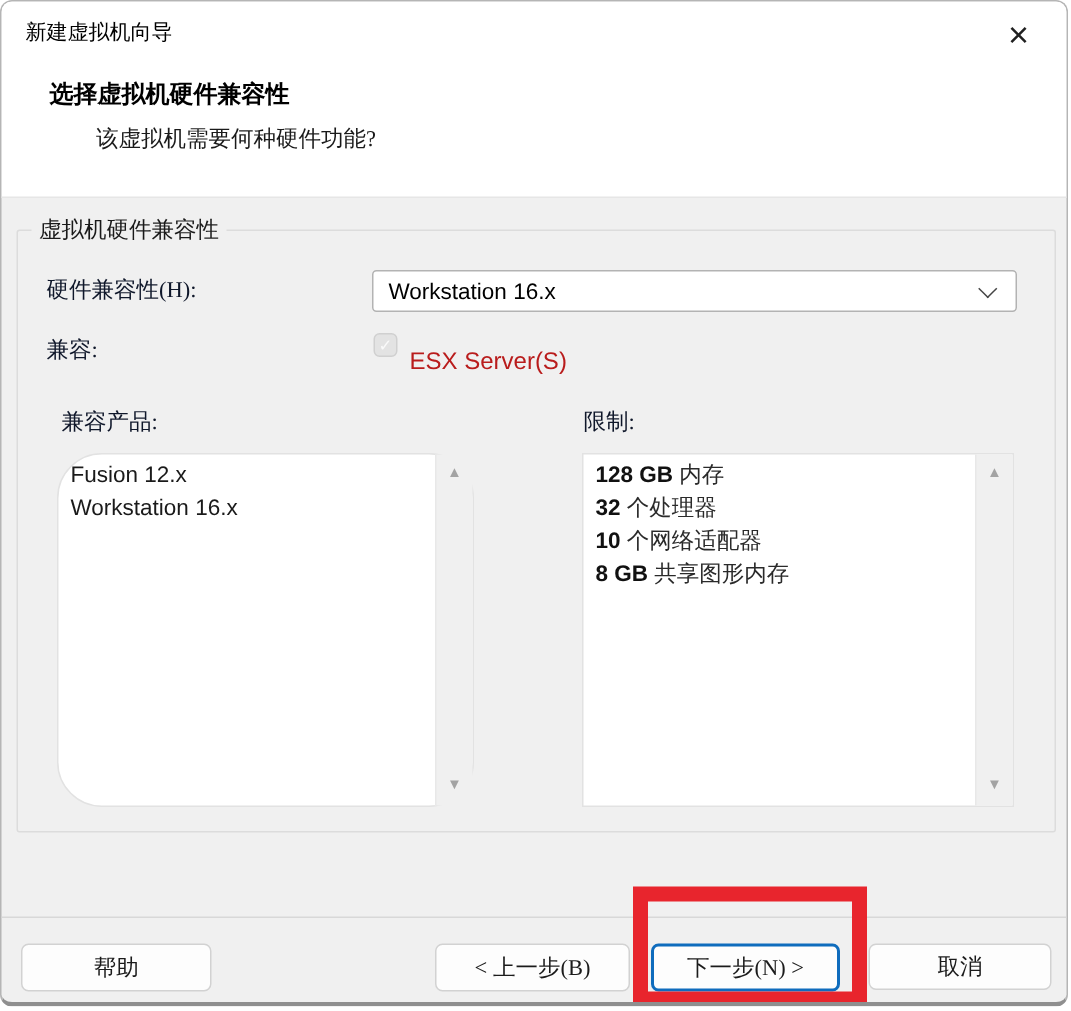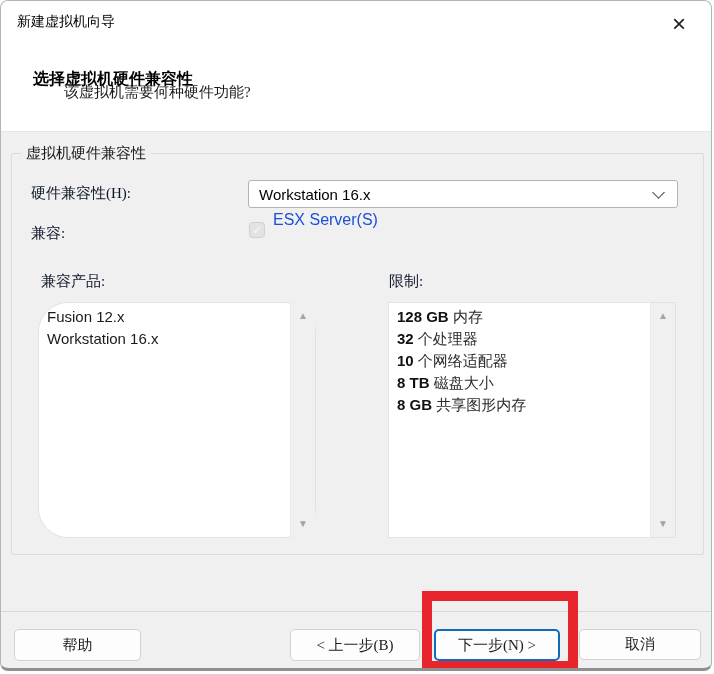--- a/index.html
+++ b/index.html
@@ -11,42 +11,42 @@
           background:#f0f0f0;border:1px solid #b5b5b5;border-bottom:3px solid #8f8f8f;
           border-radius:8px;box-sizing:border-box;overflow:hidden;}
 
   
   .header{position:absolute;left:0;top:0;width:100%;height:131px;background:#ffffff;
           border-bottom:1px solid #e6e6e6;box-sizing:border-box;}
   .win-title{position:absolute;left:16px;top:12px;font-size:14px;color:#000;}
   .close-btn{position:absolute;right:14px;top:6px;width:36px;height:34px;
              display:flex;align-items:center;justify-content:center;
              font-size:24px;font-weight:300;color:#1f1f1f;cursor:default;line-height:1;}
-  .hdr-title{position:absolute;left:32px;top:52px;font-size:16px;font-weight:bold;color:#000;margin-top:16px;}
+  .hdr-title{position:absolute;left:32px;top:52px;font-size:16px;font-weight:bold;color:#000;}
   .hdr-sub{position:absolute;left:63px;top:82px;font-size:15px;color:#1a1a1a;}
 
   
   .groupbox{position:absolute;left:10px;top:152px;width:693px;height:402px;
             border:1px solid #dcdcdc;border-radius:2px;box-sizing:border-box;}
   .group-label{position:absolute;left:9px;top:-10px;background:#f0f0f0;
                padding:0 5px;font-size:15px;color:#1a1a1a;}
 
   
   .lbl{position:absolute;font-size:15px;color:#0f172a;}
   .combobox{position:absolute;left:247px;top:179px;width:430px;height:28px;
             background:#fff;border:1px solid #b3b3b3;border-radius:3px;box-sizing:border-box;
             display:flex;align-items:center;padding:0 10px;font-size:15px;color:#000;}
   .chevron{position:absolute;right:14px;top:9px;width:8px;height:8px;
            border-right:1.6px solid #454545;border-bottom:1.6px solid #454545;
            transform:rotate(45deg);transform-origin:center;margin-top:-2px;}
   .checkbox{position:absolute;left:248px;top:221px;width:16px;height:16px;
             background:#e3e3e3;border:1px solid #d0d0d0;border-radius:4px;box-sizing:border-box;
             display:flex;align-items:center;justify-content:center;
             font-size:11px;color:#fafafa;font-weight:bold;}
-  .esx-label{position:absolute;left:272px;top:210px;font-size:16px;color:#1d4ed8;}
+  .esx-label{position:absolute;left:272px;top:232px;font-size:16px;color:#b91c1c;}
 
   
   .listbox{position:absolute;background:#fff;border:1px solid #e2e2e2;box-sizing:border-box;}
   .listbox .items{position:absolute;left:8px;top:3px;right:26px;font-size:15px;line-height:22px;}
   .scrollbar{position:absolute;top:0;right:0;bottom:0;width:24px;background:#f0f0f0;
              border-left:1px solid #e8e8e8;}
   .scroll-arrow{position:absolute;left:0;width:100%;text-align:center;
                 font-size:10px;color:#a3a3a3;line-height:10px;}
   .scroll-arrow.up{top:8px;} .scroll-arrow.down{bottom:8px;}
   .limit-row b{font-weight:bold;color:#111;}
@@ -120,24 +120,20 @@
         </div>
         <div class="limit-row">
           <b>32</b>
           <span class="cjk serif">个处理器</span>
         </div>
         <div class="limit-row">
           <b>10</b>
           <span class="cjk serif">个网络适配器</span>
         </div>
         <div class="limit-row">
-          <b>8 TB</b>
-          <span class="cjk serif">磁盘大小</span>
-        </div>
-        <div class="limit-row">
           <b>8 GB</b>
           <span class="cjk serif">共享图形内存</span>
         </div>
       </div>
       <div class="scrollbar">
         <div class="scroll-arrow up">▲</div>
         <div class="scroll-arrow down">▼</div>
       </div>
     </div>
 

